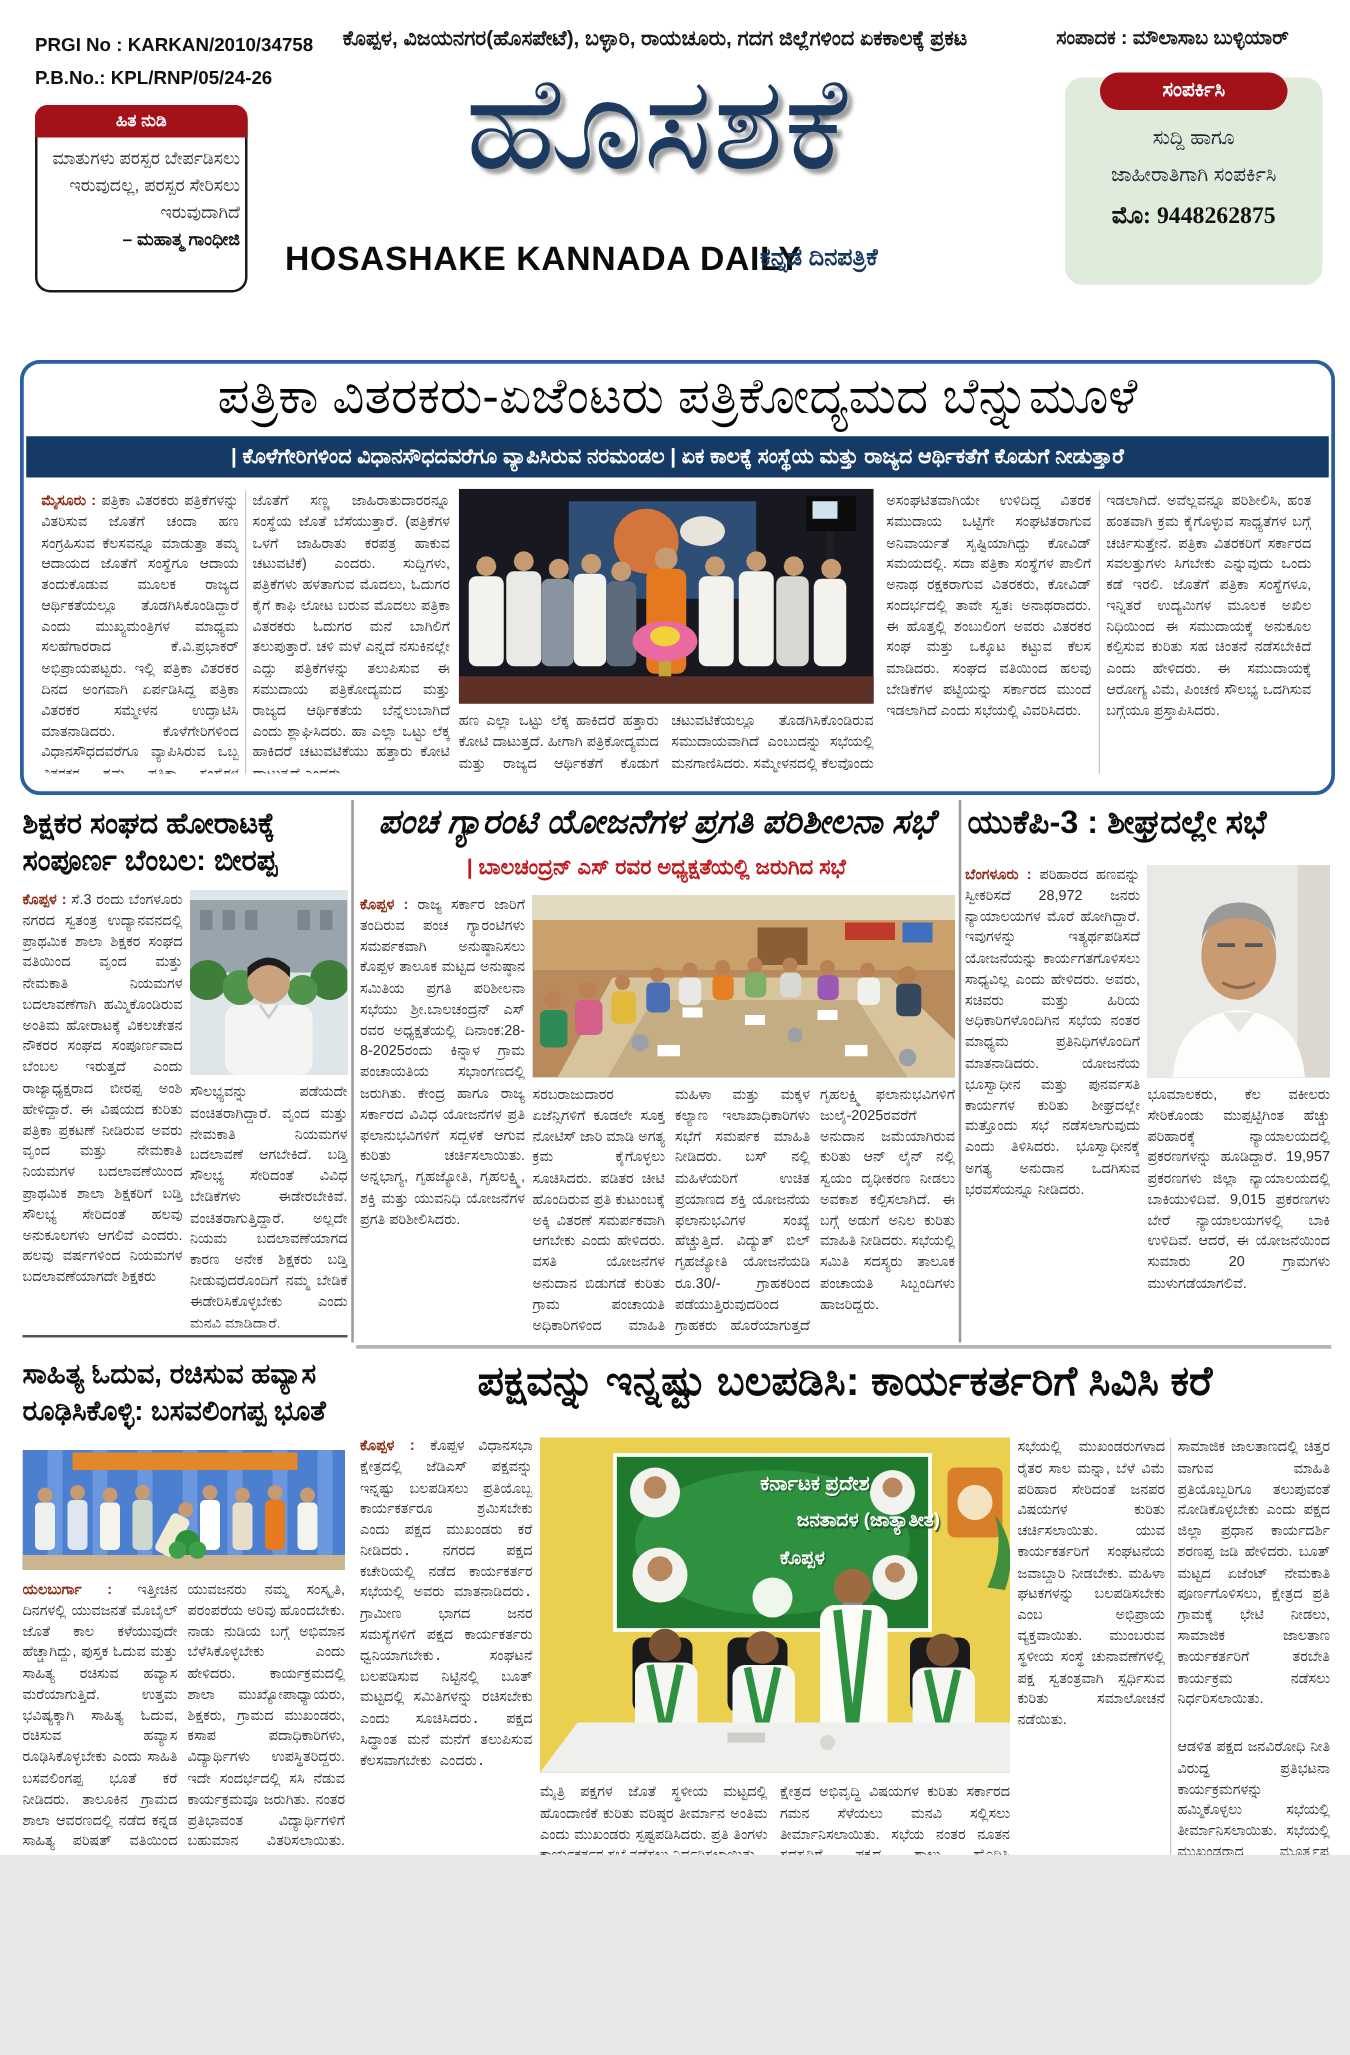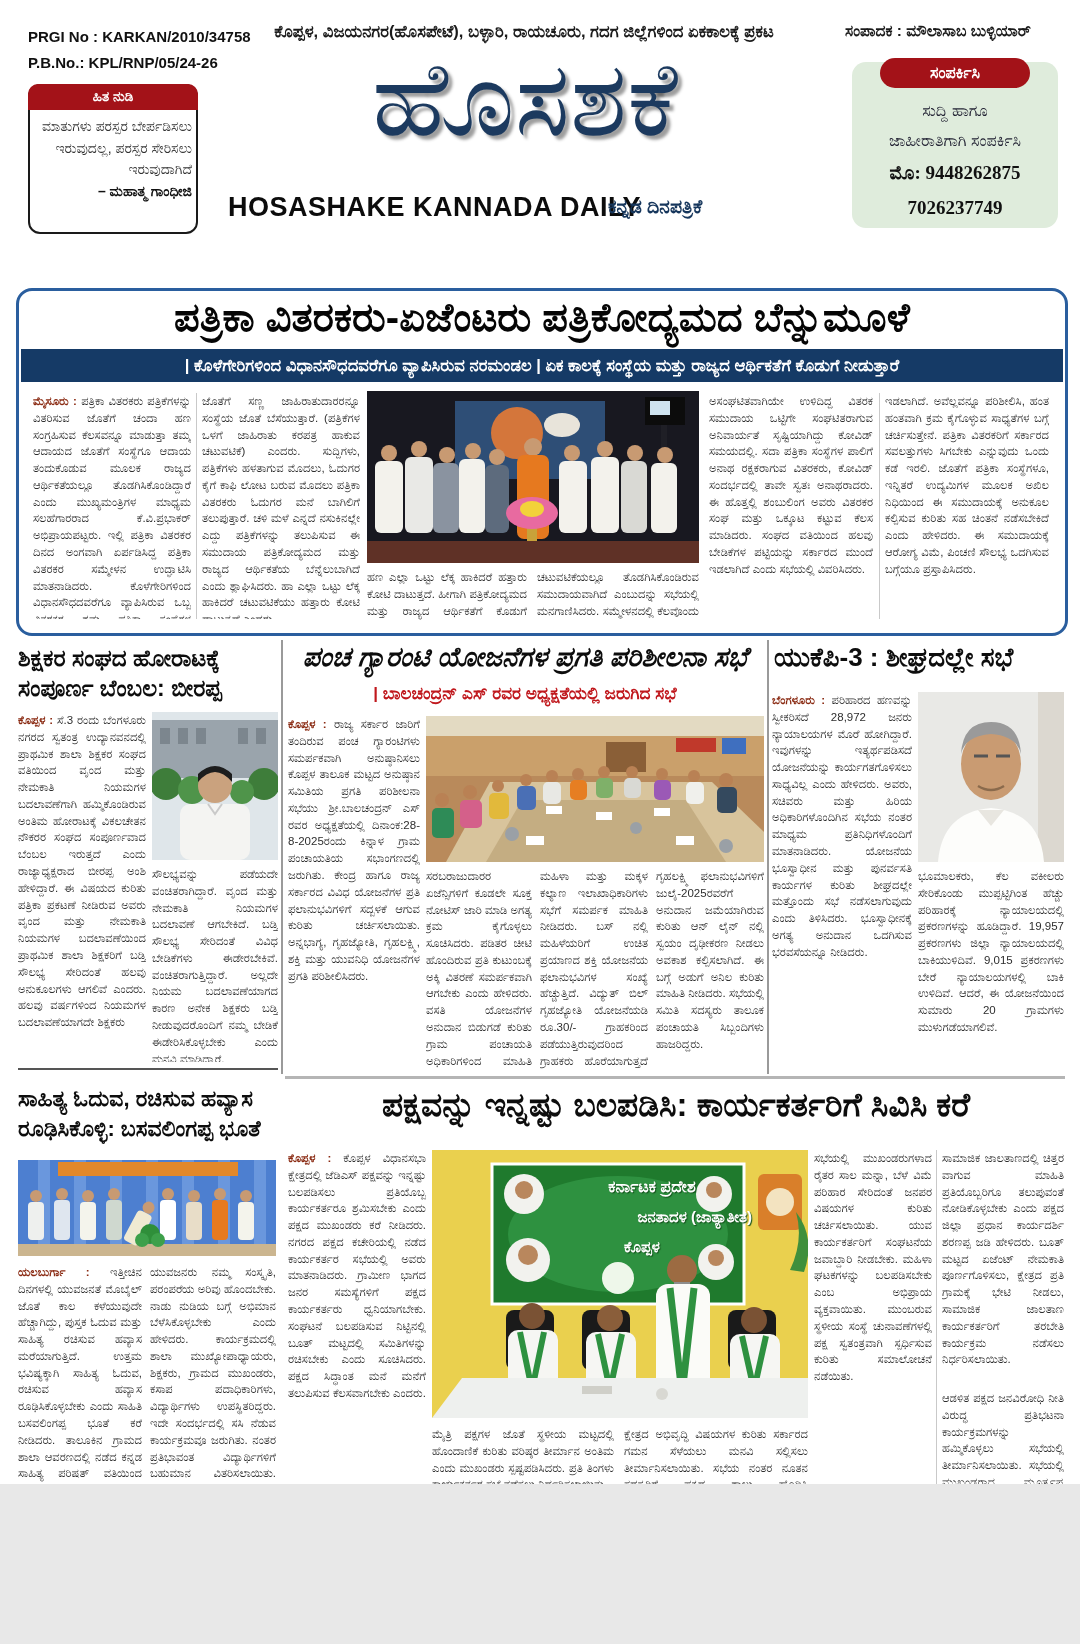--- a/index.html
+++ b/index.html
@@ -23,21 +23,21 @@
   .contact-pill{position:absolute;left:28px;top:-4px;width:150px;height:30px;background:#a31218;border-radius:15px;
                 color:#fff;font-size:16px;font-weight:bold;text-align:center;line-height:30px;}
   .contact-body{position:absolute;top:34px;left:0;right:0;text-align:center;font-size:16px;color:#223;line-height:1.85;}
   .contact-phone{font-family:"Liberation Serif",serif;font-weight:bold;font-size:19px;color:#111;}
   
   .infobar{left:28px;top:246px;width:1028px;height:34px;background:#ac1016;color:#fff;display:flex;
            align-items:center;justify-content:space-between;padding:0 20px;box-sizing:border-box;
            font-size:14.5px;font-weight:bold;}
   
   .lead-box{left:16px;top:288px;width:1046px;height:342px;border:3px solid #2a5e9e;border-radius:16px;background:#fff;}
-  .lead-headline{position:absolute;top:4px;left:10px;right:10px;text-align:center;font-size:40px;font-weight:700;color:#050505;}
+  .lead-headline{position:absolute;top:4px;left:10px;right:10px;text-align:center;font-size:40px;font-weight:400;color:#050505;}
   .lead-subbar{position:absolute;top:58px;left:2px;right:2px;height:33px;background:#153a66;color:#fff;
                font-size:16.5px;font-weight:bold;text-align:center;line-height:33px;}
   .bodytxt{font-size:11.5px;line-height:1.46;text-align:justify;color:#2e2e2e;overflow:hidden;}
   .dateline{font-weight:bold;color:#8a2a12;}
   .colrule{width:1px;background:#c9c9c9;}
   .photo{overflow:hidden;background:#ccc;}
   .photo svg{display:block;}
   
   .h2a{font-size:23px;font-weight:900;color:#0d0d0d;line-height:1.3;}
   .h2b{font-size:27px;font-weight:900;color:#0d0d0d;text-align:center;}
@@ -74,21 +74,20 @@
   <div class="abs masthead-kn">ಹೊಸಶಕೆ</div>
   <div class="abs masthead-en">HOSASHAKE KANNADA DAILY</div>
   <div class="abs masthead-sub">ಕನ್ನಡ ದಿನಪತ್ರಿಕೆ</div>
 
   <div class="abs contact-box">
     <div class="contact-pill">ಸಂಪರ್ಕಿಸಿ</div>
     <div class="contact-body">
       <div>ಸುದ್ದಿ ಹಾಗೂ</div>
       <div>ಜಾಹೀರಾತಿಗಾಗಿ ಸಂಪರ್ಕಿಸಿ</div>
       <div class="contact-phone">ಮೊ: 9448262875</div>
-      <div class="contact-phone">7026237749</div>
     </div>
   </div>
 
 
   <div class="abs lead-box">
     <div class="lead-headline">ಪತ್ರಿಕಾ ವಿತರಕರು-ಏಜೆಂಟರು ಪತ್ರಿಕೋದ್ಯಮದ ಬೆನ್ನುಮೂಳೆ</div>
     <div class="lead-subbar">| ಕೊಳೆಗೇರಿಗಳಿಂದ ವಿಧಾನಸೌಧದವರೆಗೂ ವ್ಯಾಪಿಸಿರುವ ನರಮಂಡಲ | ಏಕ ಕಾಲಕ್ಕೆ ಸಂಸ್ಥೆಯ ಮತ್ತು ರಾಜ್ಯದ ಆರ್ಥಿಕತೆಗೆ ಕೊಡುಗೆ ನೀಡುತ್ತಾರೆ</div>
 
     <div class="abs bodytxt" style="left:14px;top:102px;width:158px;height:226px;">
       <span class="dateline">ಮೈಸೂರು :</span>
@@ -295,21 +294,21 @@
         <circle cx="140" cy="80" r="7" fill="#3da04a"></circle>
     </svg>
   </div>
   <div class="abs bodytxt" style="left:18px;top:1264px;width:124px;height:366px;">
     <span class="dateline">ಯಲಬುರ್ಗಾ :</span>
     <span>ಇತ್ತೀಚಿನ ದಿನಗಳಲ್ಲಿ ಯುವಜನತೆ ಮೊಬೈಲ್ ಜೊತೆ ಕಾಲ ಕಳೆಯುವುದೇ ಹೆಚ್ಚಾಗಿದ್ದು, ಪುಸ್ತಕ ಓದುವ ಮತ್ತು ಸಾಹಿತ್ಯ ರಚಿಸುವ ಹವ್ಯಾಸ ಮರೆಯಾಗುತ್ತಿದೆ. ಉತ್ತಮ ಭವಿಷ್ಯಕ್ಕಾಗಿ ಸಾಹಿತ್ಯ ಓದುವ, ರಚಿಸುವ ಹವ್ಯಾಸ ರೂಢಿಸಿಕೊಳ್ಳಬೇಕು ಎಂದು ಸಾಹಿತಿ ಬಸವಲಿಂಗಪ್ಪ ಭೂತೆ ಕರೆ ನೀಡಿದರು. ತಾಲೂಕಿನ ಗ್ರಾಮದ ಶಾಲಾ ಆವರಣದಲ್ಲಿ ನಡೆದ ಕನ್ನಡ ಸಾಹಿತ್ಯ ಪರಿಷತ್ ವತಿಯಿಂದ ಏರ್ಪಡಿಸಿದ್ದ ಕಾರ್ಯಕ್ರಮ ಉದ್ಘಾಟಿಸಿ ಅವರು ಮಾತನಾಡಿದರು. ಸಾಹಿತ್ಯ ಬದುಕಿಗೆ ದಾರಿದೀಪ. ಓದು ಮನಸ್ಸನ್ನು ಅರಳಿಸುತ್ತದೆ. ವಿದ್ಯಾರ್ಥಿಗಳು ನಿತ್ಯ ಒಂದಾದರೂ ಪುಸ್ತಕದ ಪುಟ ಓದಬೇಕು ಎಂದು ಸಲಹೆ ನೀಡಿದರು.</span>
   </div>
   <div class="abs bodytxt" style="left:150px;top:1264px;width:126px;height:366px;">ಯುವಜನರು ನಮ್ಮ ಸಂಸ್ಕೃತಿ, ಪರಂಪರೆಯ ಅರಿವು ಹೊಂದಬೇಕು. ನಾಡು ನುಡಿಯ ಬಗ್ಗೆ ಅಭಿಮಾನ ಬೆಳೆಸಿಕೊಳ್ಳಬೇಕು ಎಂದು ಹೇಳಿದರು. ಕಾರ್ಯಕ್ರಮದಲ್ಲಿ ಶಾಲಾ ಮುಖ್ಯೋಪಾಧ್ಯಾಯರು, ಶಿಕ್ಷಕರು, ಗ್ರಾಮದ ಮುಖಂಡರು, ಕಸಾಪ ಪದಾಧಿಕಾರಿಗಳು, ವಿದ್ಯಾರ್ಥಿಗಳು ಉಪಸ್ಥಿತರಿದ್ದರು. ಇದೇ ಸಂದರ್ಭದಲ್ಲಿ ಸಸಿ ನೆಡುವ ಕಾರ್ಯಕ್ರಮವೂ ಜರುಗಿತು. ನಂತರ ಪ್ರತಿಭಾವಂತ ವಿದ್ಯಾರ್ಥಿಗಳಿಗೆ ಬಹುಮಾನ ವಿತರಿಸಲಾಯಿತು. ವಂದನಾರ್ಪಣೆಯೊಂದಿಗೆ ಕಾರ್ಯಕ್ರಮ ಮುಕ್ತಾಯವಾಯಿತು.</div>
 
   <div class="abs h2big" style="left:290px;top:1086px;width:772px;">ಪಕ್ಷವನ್ನು ಇನ್ನಷ್ಟು ಬಲಪಡಿಸಿ: ಕಾರ್ಯಕರ್ತರಿಗೆ ಸಿವಿಸಿ ಕರೆ</div>
-  <div class="abs bodytxt" style="left:288px;top:1150px;width:138px;height:480px;">
+  <div class="abs bodytxt" style="left:288px;top:1150px;width:138px;height:480px;font-family:Liberation Mono, monospace;">
     <span class="dateline">ಕೊಪ್ಪಳ :</span>
     <span>ಕೊಪ್ಪಳ ವಿಧಾನಸಭಾ ಕ್ಷೇತ್ರದಲ್ಲಿ ಜೆಡಿಎಸ್ ಪಕ್ಷವನ್ನು ಇನ್ನಷ್ಟು ಬಲಪಡಿಸಲು ಪ್ರತಿಯೊಬ್ಬ ಕಾರ್ಯಕರ್ತರೂ ಶ್ರಮಿಸಬೇಕು ಎಂದು ಪಕ್ಷದ ಮುಖಂಡರು ಕರೆ ನೀಡಿದರು. ನಗರದ ಪಕ್ಷದ ಕಚೇರಿಯಲ್ಲಿ ನಡೆದ ಕಾರ್ಯಕರ್ತರ ಸಭೆಯಲ್ಲಿ ಅವರು ಮಾತನಾಡಿದರು. ಗ್ರಾಮೀಣ ಭಾಗದ ಜನರ ಸಮಸ್ಯೆಗಳಿಗೆ ಪಕ್ಷದ ಕಾರ್ಯಕರ್ತರು ಧ್ವನಿಯಾಗಬೇಕು. ಸಂಘಟನೆ ಬಲಪಡಿಸುವ ನಿಟ್ಟಿನಲ್ಲಿ ಬೂತ್ ಮಟ್ಟದಲ್ಲಿ ಸಮಿತಿಗಳನ್ನು ರಚಿಸಬೇಕು ಎಂದು ಸೂಚಿಸಿದರು. ಪಕ್ಷದ ಸಿದ್ಧಾಂತ ಮನೆ ಮನೆಗೆ ತಲುಪಿಸುವ ಕೆಲಸವಾಗಬೇಕು ಎಂದರು.</span>
   </div>
 
   <div class="abs photo" style="left:432px;top:1150px;width:376px;height:268px;">
     <svg width="376" height="268" viewBox="0 0 376 268">
       <rect width="376" height="268" fill="#ead04e"></rect>
       <rect x="326" y="24" width="44" height="56" fill="#d97f2a" rx="6"></rect>
       <circle cx="348" cy="52" r="14" fill="#f3e3c0"></circle>
       <path d="M358 120 q14 -30 6 -58 q20 26 8 60 Z" fill="#3f8f3c"></path>

